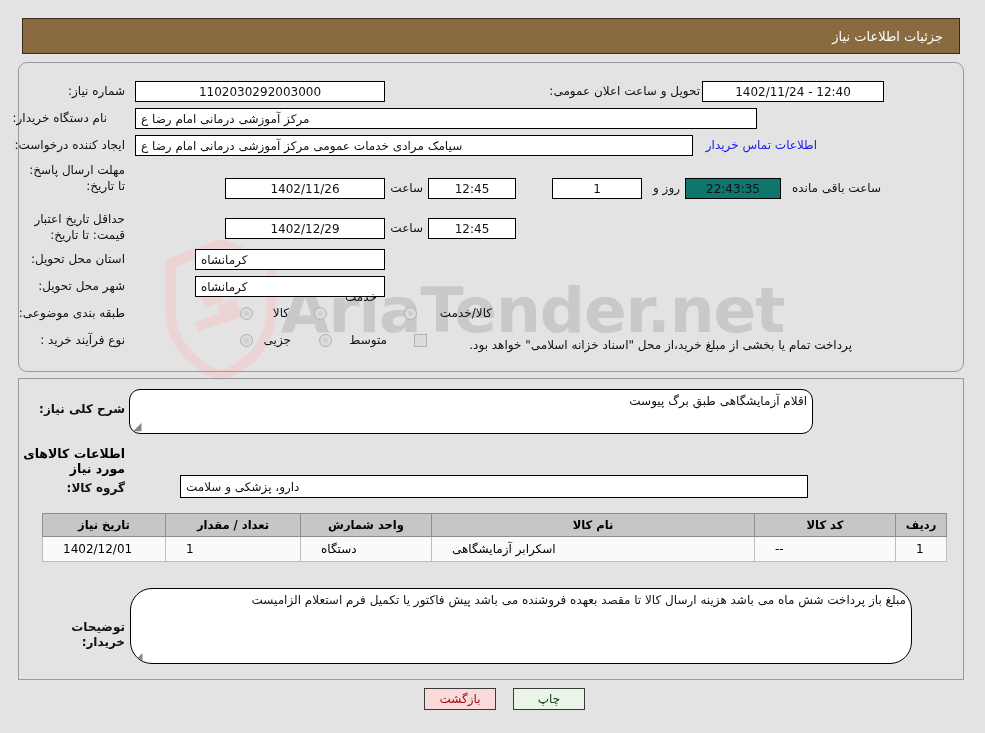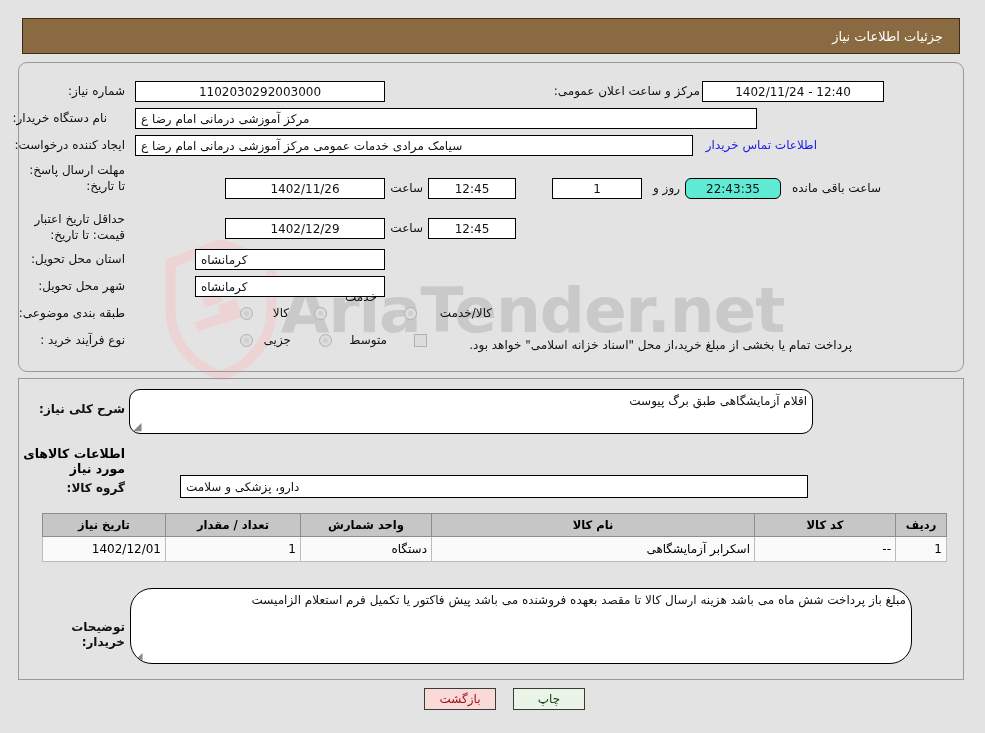--- a/index.html
+++ b/index.html
@@ -59,21 +59,21 @@
   .fld{
     position:absolute;box-sizing:border-box;
     background:#ffffff;border:1px solid #000;
     font-size:12px;color:#111;
     display:flex;align-items:center;
     padding:0 5px;z-index:3;
     white-space:nowrap;overflow:hidden;
   }
   .fld.center{justify-content:center;}
   .fld.right{justify-content:flex-end;}
-  .fld.cream{background:#5eead4;border-radius:6px;}
+  .fld.cream{background:#0f766e;}
   .inline-txt{
     position:absolute;font-size:12px;color:#111;z-index:3;white-space:nowrap;
   }
   .link{
     position:absolute;font-size:12px;color:#1a1aee;z-index:3;
     white-space:nowrap;cursor:pointer;
   }
   .radio{
     position:absolute;width:13px;height:13px;border-radius:50%;
     border:1px solid #b0b0b0;background:#dcdcdc;
@@ -107,21 +107,21 @@
     position:absolute;left:42px;top:513px;width:905px;
     border-collapse:collapse;z-index:3;font-size:12px;
   }
   #items-table th{
     background:#c6c6c6;border:1px solid #8d8d8d;
     font-weight:bold;height:22px;color:#000;font-size:11.5px;
     padding:0 4px;
   }
   #items-table td{
     background:#fafafa;border:1px solid #bcbcbc;
-    height:24px;text-align:right;color:#000;padding:0 4px;
+    height:24px;text-align:left;color:#000;padding:0 20px;
   }
 
   
   .sect{
     position:absolute;font-weight:bold;font-size:12.5px;color:#000;z-index:3;
   }
 
   
   .btn{
     position:absolute;box-sizing:border-box;
@@ -149,21 +149,21 @@
 
 <div class="titlebar" id="titlebar">
   <span class="t">جزئیات اطلاعات نیاز</span>
 </div>
 
 <div class="panel" id="panel-top"></div>
 
 <div class="lbl" style="right:860px;top:84px;width:96px;">شماره نیاز:</div>
 <div class="fld center" style="right:600px;top:81px;width:250px;height:21px;">1102030292003000</div>
 
-<div class="lbl" style="right:285px;top:84px;width:196px;">مرکز و ساعت اعلان عمومی:</div>
+<div class="lbl" style="right:285px;top:84px;width:196px;">تحویل و ساعت اعلان عمومی:</div>
 <div class="fld center" style="right:101px;top:81px;width:182px;height:21px;">12:40 - 1402/11/24</div>
 
 <div class="lbl" style="right:878px;top:111px;width:112px;">نام دستگاه خریدار:</div>
 <div class="fld right" style="right:228px;top:108px;width:622px;height:21px;text-align:right;">مرکز آموزشی  درمانی امام رضا  ع</div>
 
 <div class="lbl" style="right:860px;top:138px;width:126px;">ایجاد کننده درخواست:</div>
 <div class="fld right" style="right:292px;top:135px;width:558px;height:21px;">سیامک مرادی خدمات عمومی مرکز آموزشی  درمانی امام رضا  ع</div>
 <div class="link" style="right:168px;top:138px;">اطلاعات تماس خریدار</div>
 
 <div class="lbl" style="right:860px;top:162px;width:100px;line-height:16px;">مهلت ارسال پاسخ: تا تاریخ:</div>

